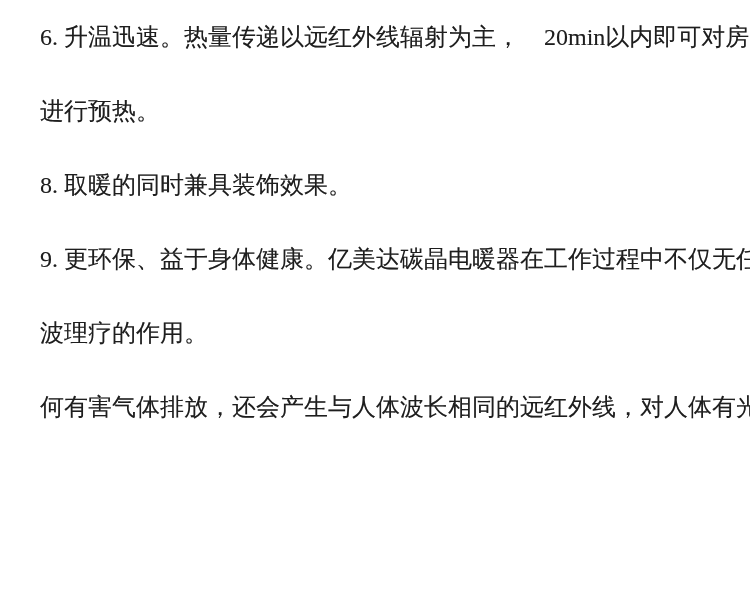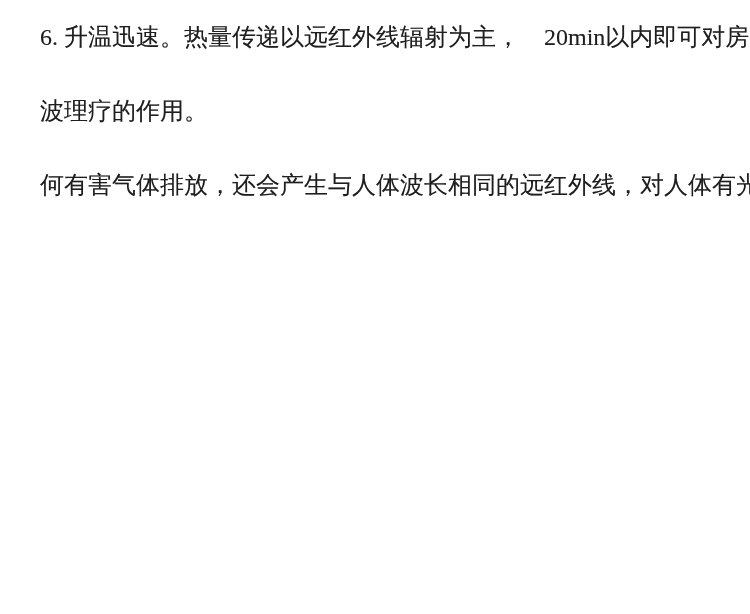--- a/index.html
+++ b/index.html
@@ -43,23 +43,28 @@
   }
 </style>
 </head>
 <body>
 
 <div class="page">
   <div class="doc">
 
     <div class="paragraph">
       <span class="line">6. 升温迅速。热量传递以远红外线辐射为主，　20min以内即可对房间</span>
+      <span class="line">进行预热。</span>
     </div>
 
 
+    <div class="paragraph">
+      <span class="line">8. 取暖的同时兼具装饰效果。</span>
+    </div>
 
     <div class="paragraph">
+      <span class="line">9. 更环保、益于身体健康。亿美达碳晶电暖器在工作过程中不仅无任</span>
       <span class="line">波理疗的作用。</span>
       <span class="line">何有害气体排放，还会产生与人体波长相同的远红外线，对人体有光</span>
     </div>
 
   </div>
 </div>
 
 </body></html>

